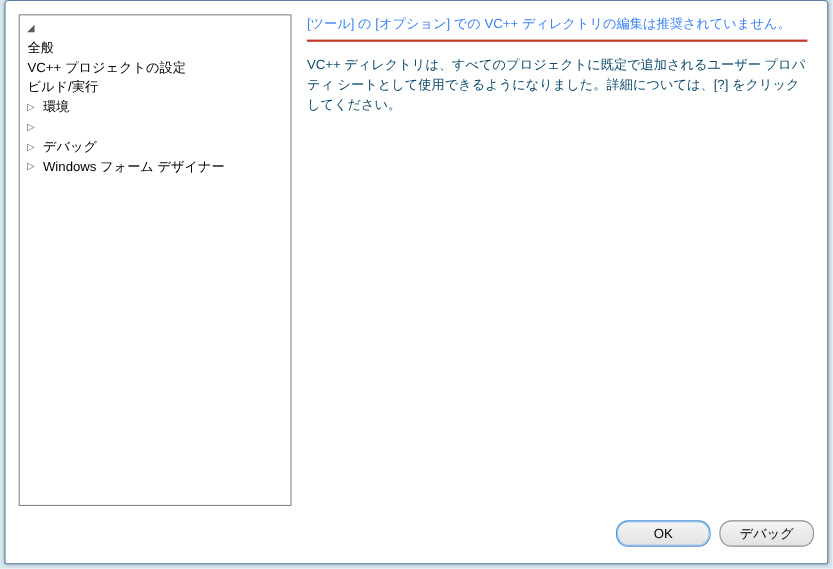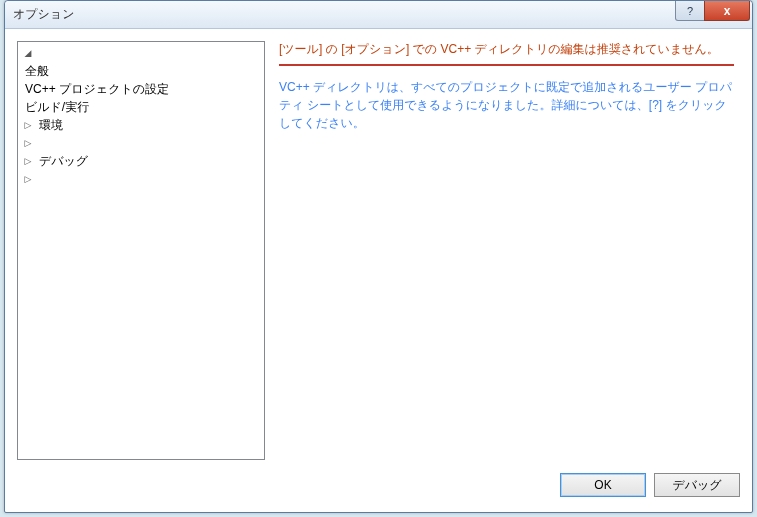--- a/index.html
+++ b/index.html
@@ -95,70 +95,59 @@
     border: 1px dotted #7aa8d8;
     padding: 0 2px;
   }
   .tree-children { padding-left: 22px; text-align: center; }
   .detail-pane {
     flex: 1;
     border: none;
     padding: 0 6px;
   }
   .warning-line {
-    color: #c2410c;
+    color: #3b82f6;
     margin-bottom: 2px;
   }
   .rule {
     height: 0;
     border-top: 2px solid #c0392b;
     margin: 6px 0 12px 0;
   }
   .detail-text {
-    color: #3b82f6;
+    color: #0c4a6e;
     line-height: 1.5;
   }
   .button-bar {
     height: 44px;
     border-top: none;
     display: flex; justify-content: flex-end; align-items: center;
     padding: 0 12px 10px 12px;
     gap: 8px;
   }
   .btn {
     min-width: 86px;
     height: 24px;
     border: 1px solid #8a8a8a;
-    border-radius: 0;
+    border-radius: 11px;
     background: linear-gradient(#f5f5f5, #e2e2e2);
     font-family: inherit;
     font-size: 12px;
     cursor: default;
   }
   .btn.default {
     border: 1px solid #4a90d9;
     box-shadow: 0 0 0 1px #a6cdf2 inset;
   }
 </style>
 </head>
 <body>
 
 <div class="window">
 
-  <div class="titlebar">
-    <span class="titlebar-title">オプション</span>
-    <div class="titlebar-btns">
-      <div class="title-btn help">
-        <span>?</span>
-      </div>
-      <div class="title-btn close">
-        <span>x</span>
-      </div>
-    </div>
-  </div>
 
   <div class="content">
     <div class="tree-pane">
       <div class="tree">
         <ul>
           <li>
             <div class="tree-row">
               <span class="expander">◢</span>
             </div>
             <ul class="tree-children">
@@ -192,20 +181,21 @@
             </li>
           <li>
               <div class="tree-row">
             <span class="expander">▷</span>
             <span class="tree-label">デバッグ</span>
           </div>
             </li>
           <li>
               <div class="tree-row">
             <span class="expander">▷</span>
+            <span class="tree-label">Windows フォーム デザイナー</span>
           </div>
             </li>
         </ul>
       </div>
     </div>
 
     <div class="detail-pane">
       <div class="warning-line">[ツール] の [オプション] での VC++ ディレクトリの編集は推奨されていません。</div>
       <div class="rule"></div>
       <div class="detail-text">VC++ ディレクトリは、すべてのプロジェクトに既定で追加されるユーザー プロパティ シートとして使用できるようになりました。詳細については、[?] をクリックしてください。</div>

